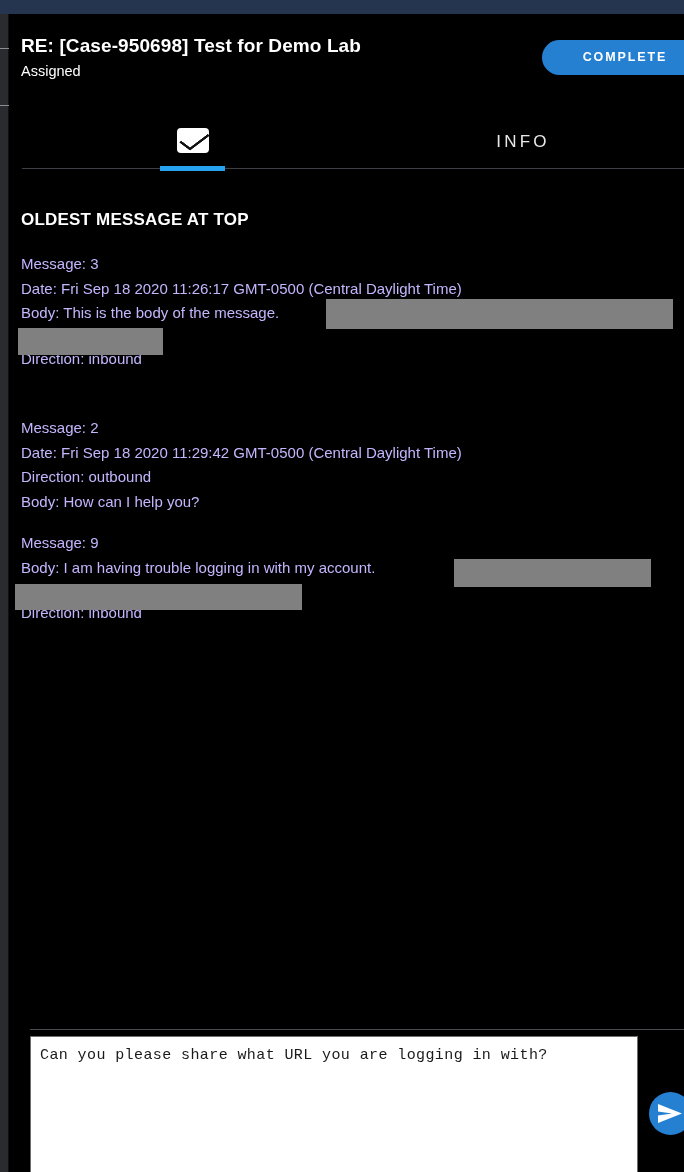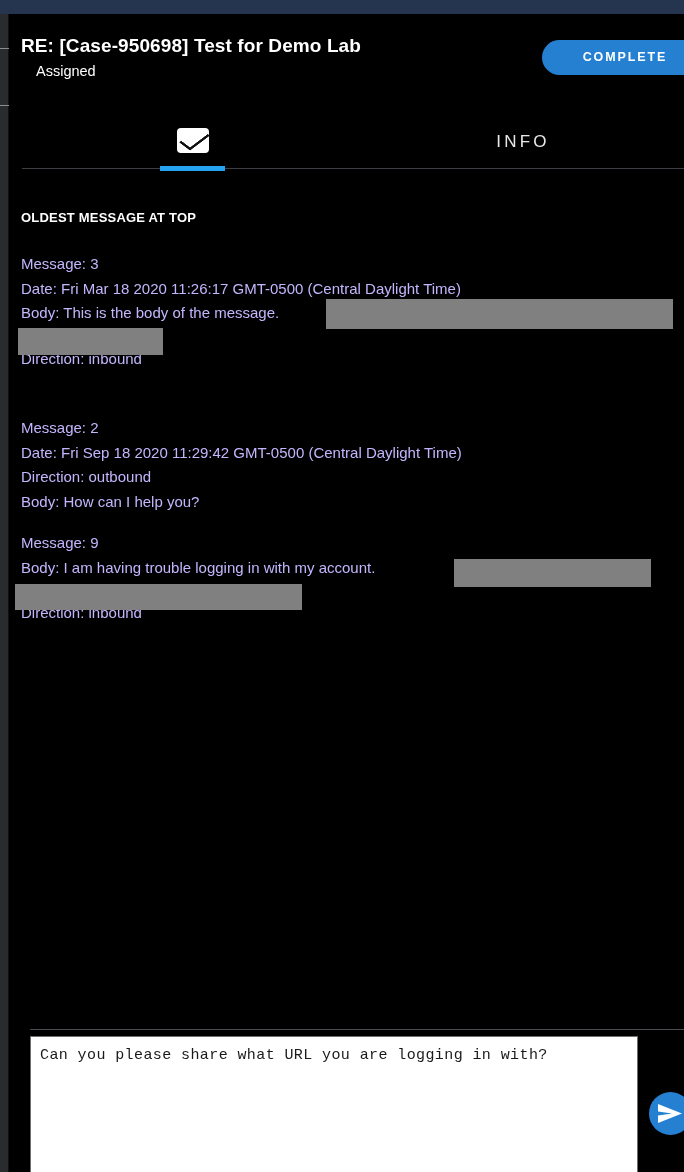--- a/index.html
+++ b/index.html
@@ -67,21 +67,21 @@
     position: absolute;
     top: 21px; left: 11px;
     font-size: 19px;
     font-weight: bold;
     color: #ffffff;
     letter-spacing: 0.1px;
     white-space: nowrap;
   }
   .case-status {
     position: absolute;
-    top: 49px; left: 26px;
+    top: 49px; left: 11px;
     font-size: 14.5px;
     font-weight: normal;
     color: #ffffff;
     white-space: nowrap;
     text-align: right;
   }
   .complete-button {
     position: absolute;
     top: 26px; left: 532px;
     width: 160px;
@@ -167,21 +167,21 @@
     position: absolute;
     top: 163px; left: 0;
     width: 674px;
     height: 838px;
     overflow: hidden;
   }
 
   .thread-heading {
     position: absolute;
     top: 33px; left: 11px;
-    font-size: 13px;
+    font-size: 17px;
     font-weight: bold;
     color: #ffffff;
     letter-spacing: 0.2px;
   }
 
   .msg-block { position: absolute; left: 11px; width: 663px; }
   .msg-block.m3 { top: 75px; }
   .msg-block.m2 { top: 239px; }
   .msg-block.m1 { top: 354px; }
 
@@ -287,21 +287,21 @@
         <span class="tab-label">INFO</span>
       </div>
     </div>
 
     <div class="thread">
 
       <div class="thread-heading">OLDEST MESSAGE AT TOP</div>
 
       <div class="msg-block m3">
         <div class="msg-line">Message: 3</div>
-        <div class="msg-line">Date: Fri Mar 18 2020 11:26:17 GMT-0500 (Central Daylight Time)</div>
+        <div class="msg-line">Date: Fri Sep 18 2020 11:26:17 GMT-0500 (Central Daylight Time)</div>
         <div class="msg-line body-line">Body: This is the body of the message.</div>
         <div class="msg-line spacer-line"></div>
         <div class="msg-line">Direction: inbound</div>
       </div>
 
       <div class="msg-block m2">
         <div class="msg-line">Message: 2</div>
         <div class="msg-line">Date: Fri Sep 18 2020 11:29:42 GMT-0500 (Central Daylight Time)</div>
         <div class="msg-line">Direction: outbound</div>
         <div class="msg-line body-line">Body: How can I help you?</div>

